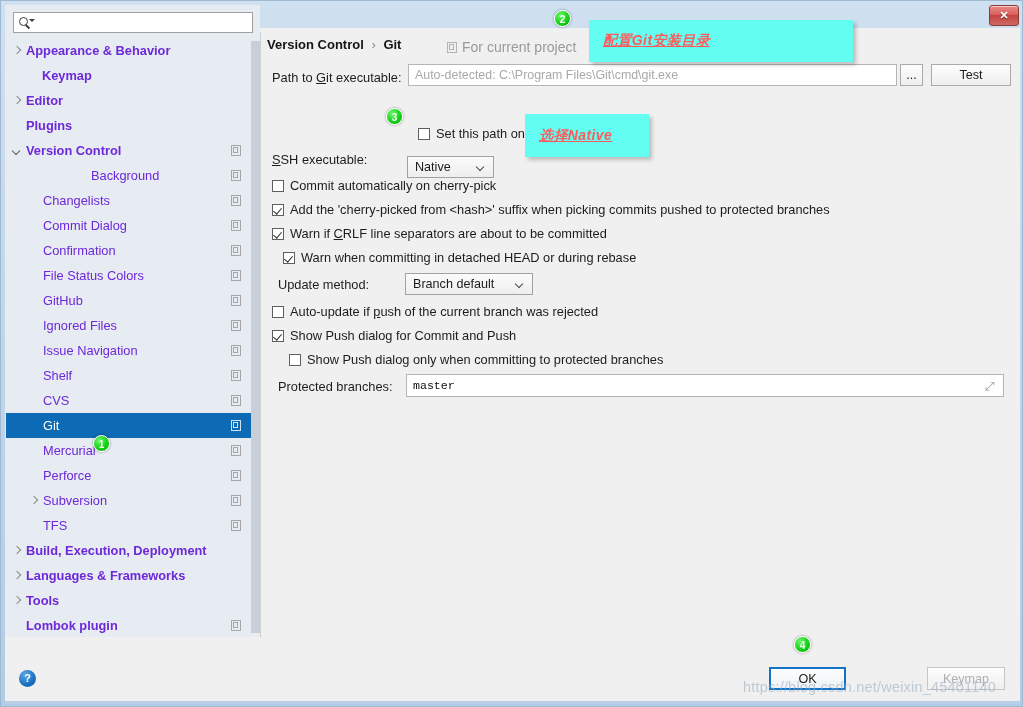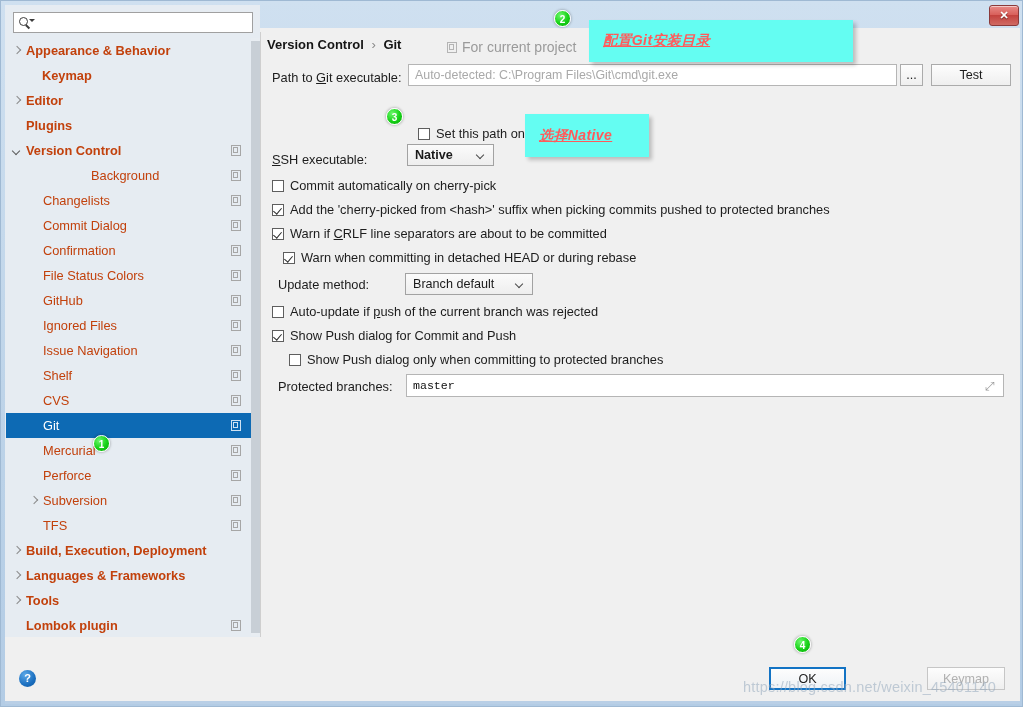--- a/index.html
+++ b/index.html
@@ -161,21 +161,21 @@
     left: 1px; top: 33px;
     width: 247px; height: 598px;
     overflow: hidden;
   }
   .tree-row {
     position: relative;
     height: 25px;
     display: flex;
     align-items: center;
     font-size: 12.8px;
-    color: #c2410c;
+    color: #6d28d9;
     white-space: nowrap;
     cursor: default;
   }
   .tree-row.selected {
     background: #0d6ab4;
     color: #ffffff;
   }
   .tree-row.bold { font-weight: bold; }
   .tw {
     width: 12px; height: 12px;
@@ -630,21 +630,21 @@
       <div class="btn" style="left:668px; top:32px; width:80px; height:22px;">Test</div>
 
       <div class="cbrow" style="left:155px; top:94px;">
         <span class="cbox"></span>
         <span>Set this path only for current project</span>
       </div>
 
       <div class="lbl" style="left:9px; top:120px;">
         <span class="u">S</span><span>SH executable:</span>
       </div>
-      <div class="combo" style="left:144px; top:112px; width:87px; height:22px;font-weight:bold;">
+      <div class="combo" style="left:144px; top:124px; width:87px; height:22px;">
         <span class="ctext">Native</span>
         <span class="cv"></span>
       </div>
 
       <div class="cbrow" style="left:9px; top:146px;">
         <span class="cbox"></span>
         <span>Commit automatically on cherry-pick</span>
       </div>
 
       <div class="cbrow" style="left:9px; top:170px;">

